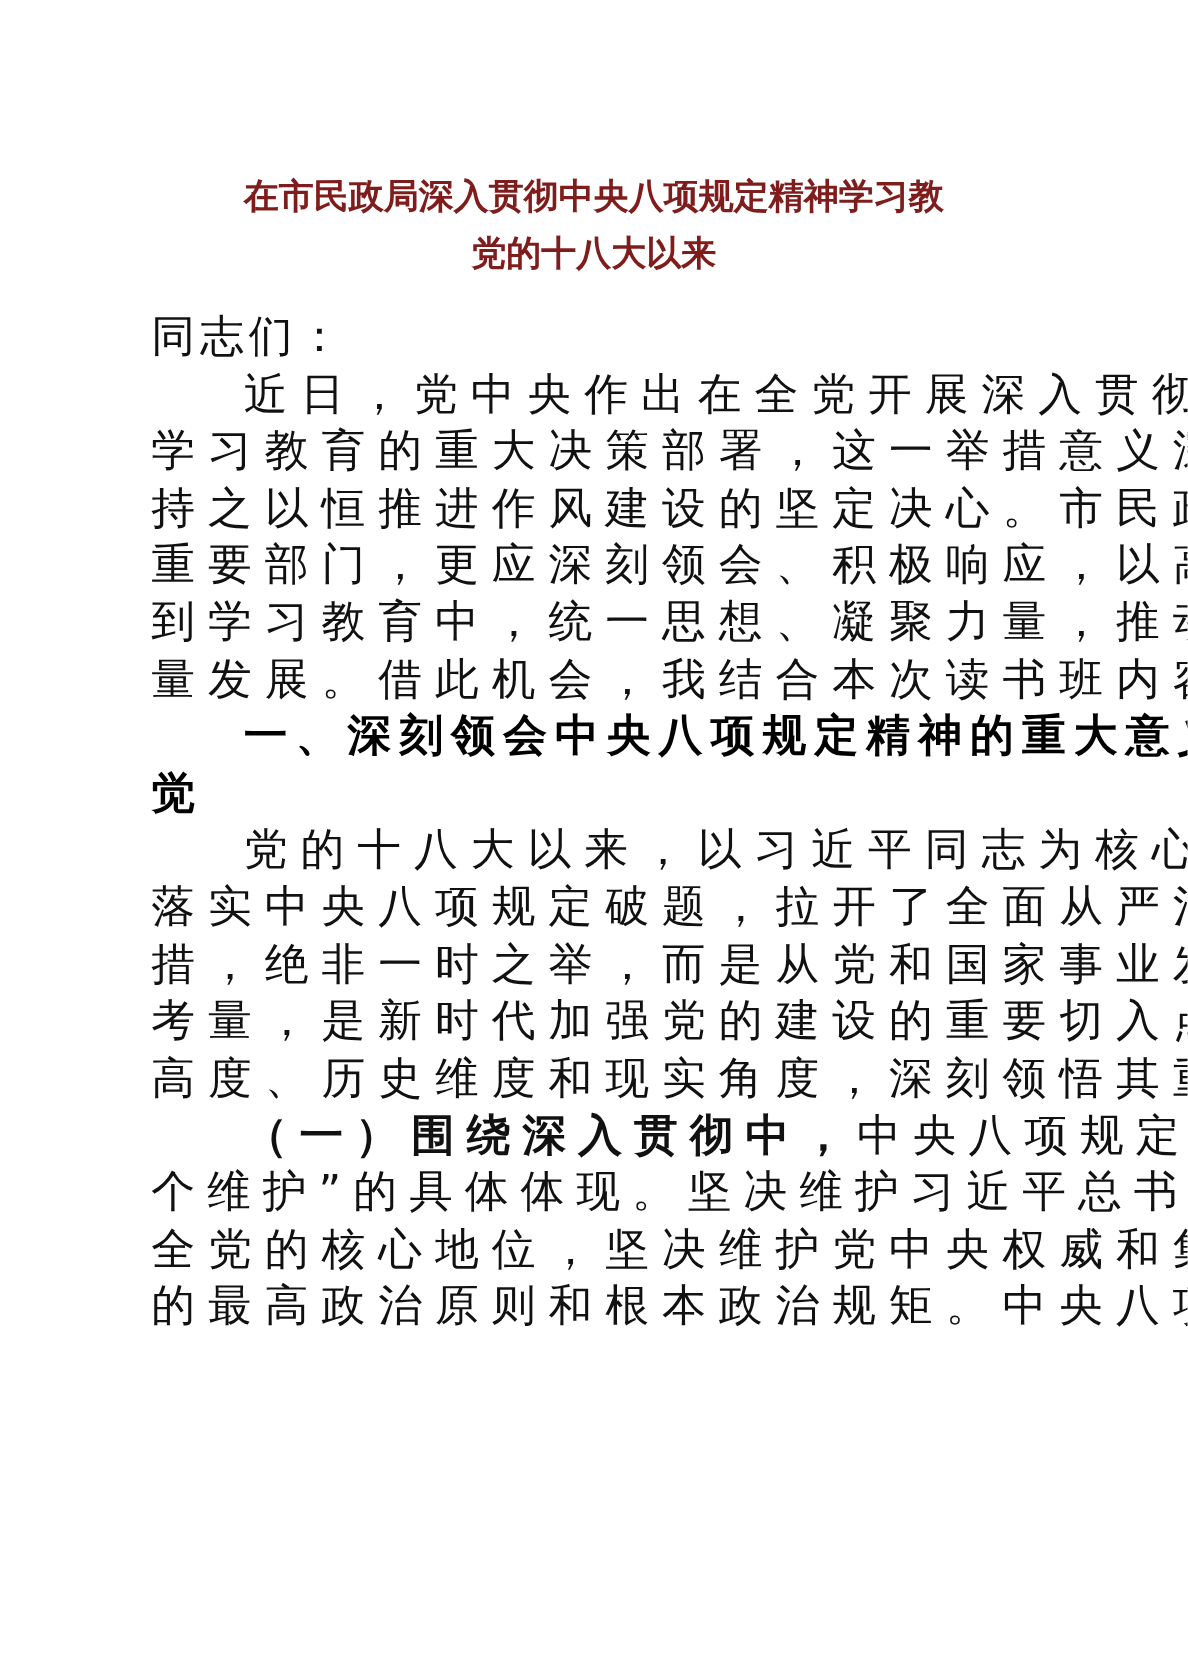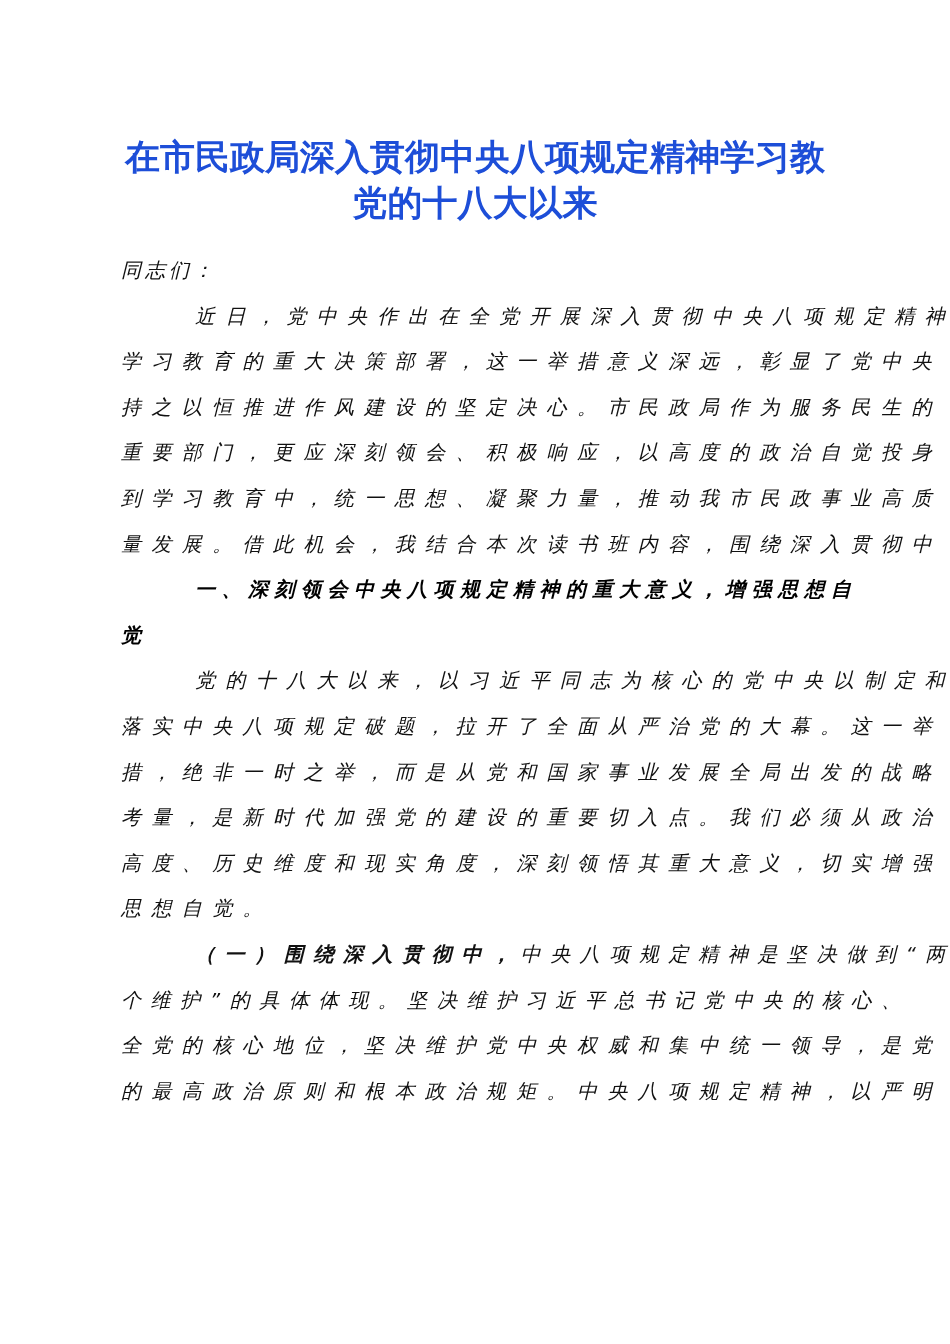--- a/index.html
+++ b/index.html
@@ -23,45 +23,44 @@
       background: #ffffff;
     }
     .title {
       position: absolute;
       left: 110px;
       top: 134px;
       width: 730px;
       text-align: center;
       font-family: "DejaVu Serif", "Liberation Serif", serif;
       font-weight: bold;
-      font-size: 35px;
+      font-size: 28px;
       line-height: 46px;
       letter-spacing: 0px;
-      color: #1d4ed8;
+      color: #7f1d1d;
     }
     .title .tline {
       display: block;
       white-space: nowrap;
     }
     .body {
       position: absolute;
       left: 121px;
       top: 248px;
       width: 710px;
     }
     .line {
       display: block;
       height: 45.6px;
       line-height: 45.6px;
       white-space: nowrap;
       font-family: "DejaVu Sans", "Liberation Sans", sans-serif;
-      font-size: 20px;
+      font-size: 35px;
       letter-spacing: 10.4px;
       color: #111;
-      font-style: italic;
     }
     .line.tight {
       letter-spacing: 9.6px;
     }
     .line.indent {
       padding-left: 74px;
     }
     .line.heading {
       font-weight: bold;
       letter-spacing: 6.5px;
@@ -102,21 +101,20 @@
       <span class="line indent heading">一、深刻领会中央八项规定精神的重大意义，增强思想自</span>
       <span class="line heading">觉</span>
     </div>
 
     <div>
       <span class="line indent">党的十八大以来，以习近平同志为核心的党中央以制定和</span>
       <span class="line">落实中央八项规定破题，拉开了全面从严治党的大幕。这一举</span>
       <span class="line">措，绝非一时之举，而是从党和国家事业发展全局出发的战略</span>
       <span class="line">考量，是新时代加强党的建设的重要切入点。我们必须从政治</span>
       <span class="line">高度、历史维度和现实角度，深刻领悟其重大意义，切实增强</span>
-      <span class="line">思想自觉。</span>
     </div>
 
     <div>
       <span class="line indent tight"><span class="kai">（一）围绕深入贯彻中，</span><span>中央八项规定精神是坚决做到“两</span></span>
       <span class="line tight">个维护”的具体体现。坚决维护习近平总书记党中央的核心、</span>
       <span class="line">全党的核心地位，坚决维护党中央权威和集中统一领导，是党</span>
       <span class="line">的最高政治原则和根本政治规矩。中央八项规定精神，以严明</span>
     </div>
 
   </div>

